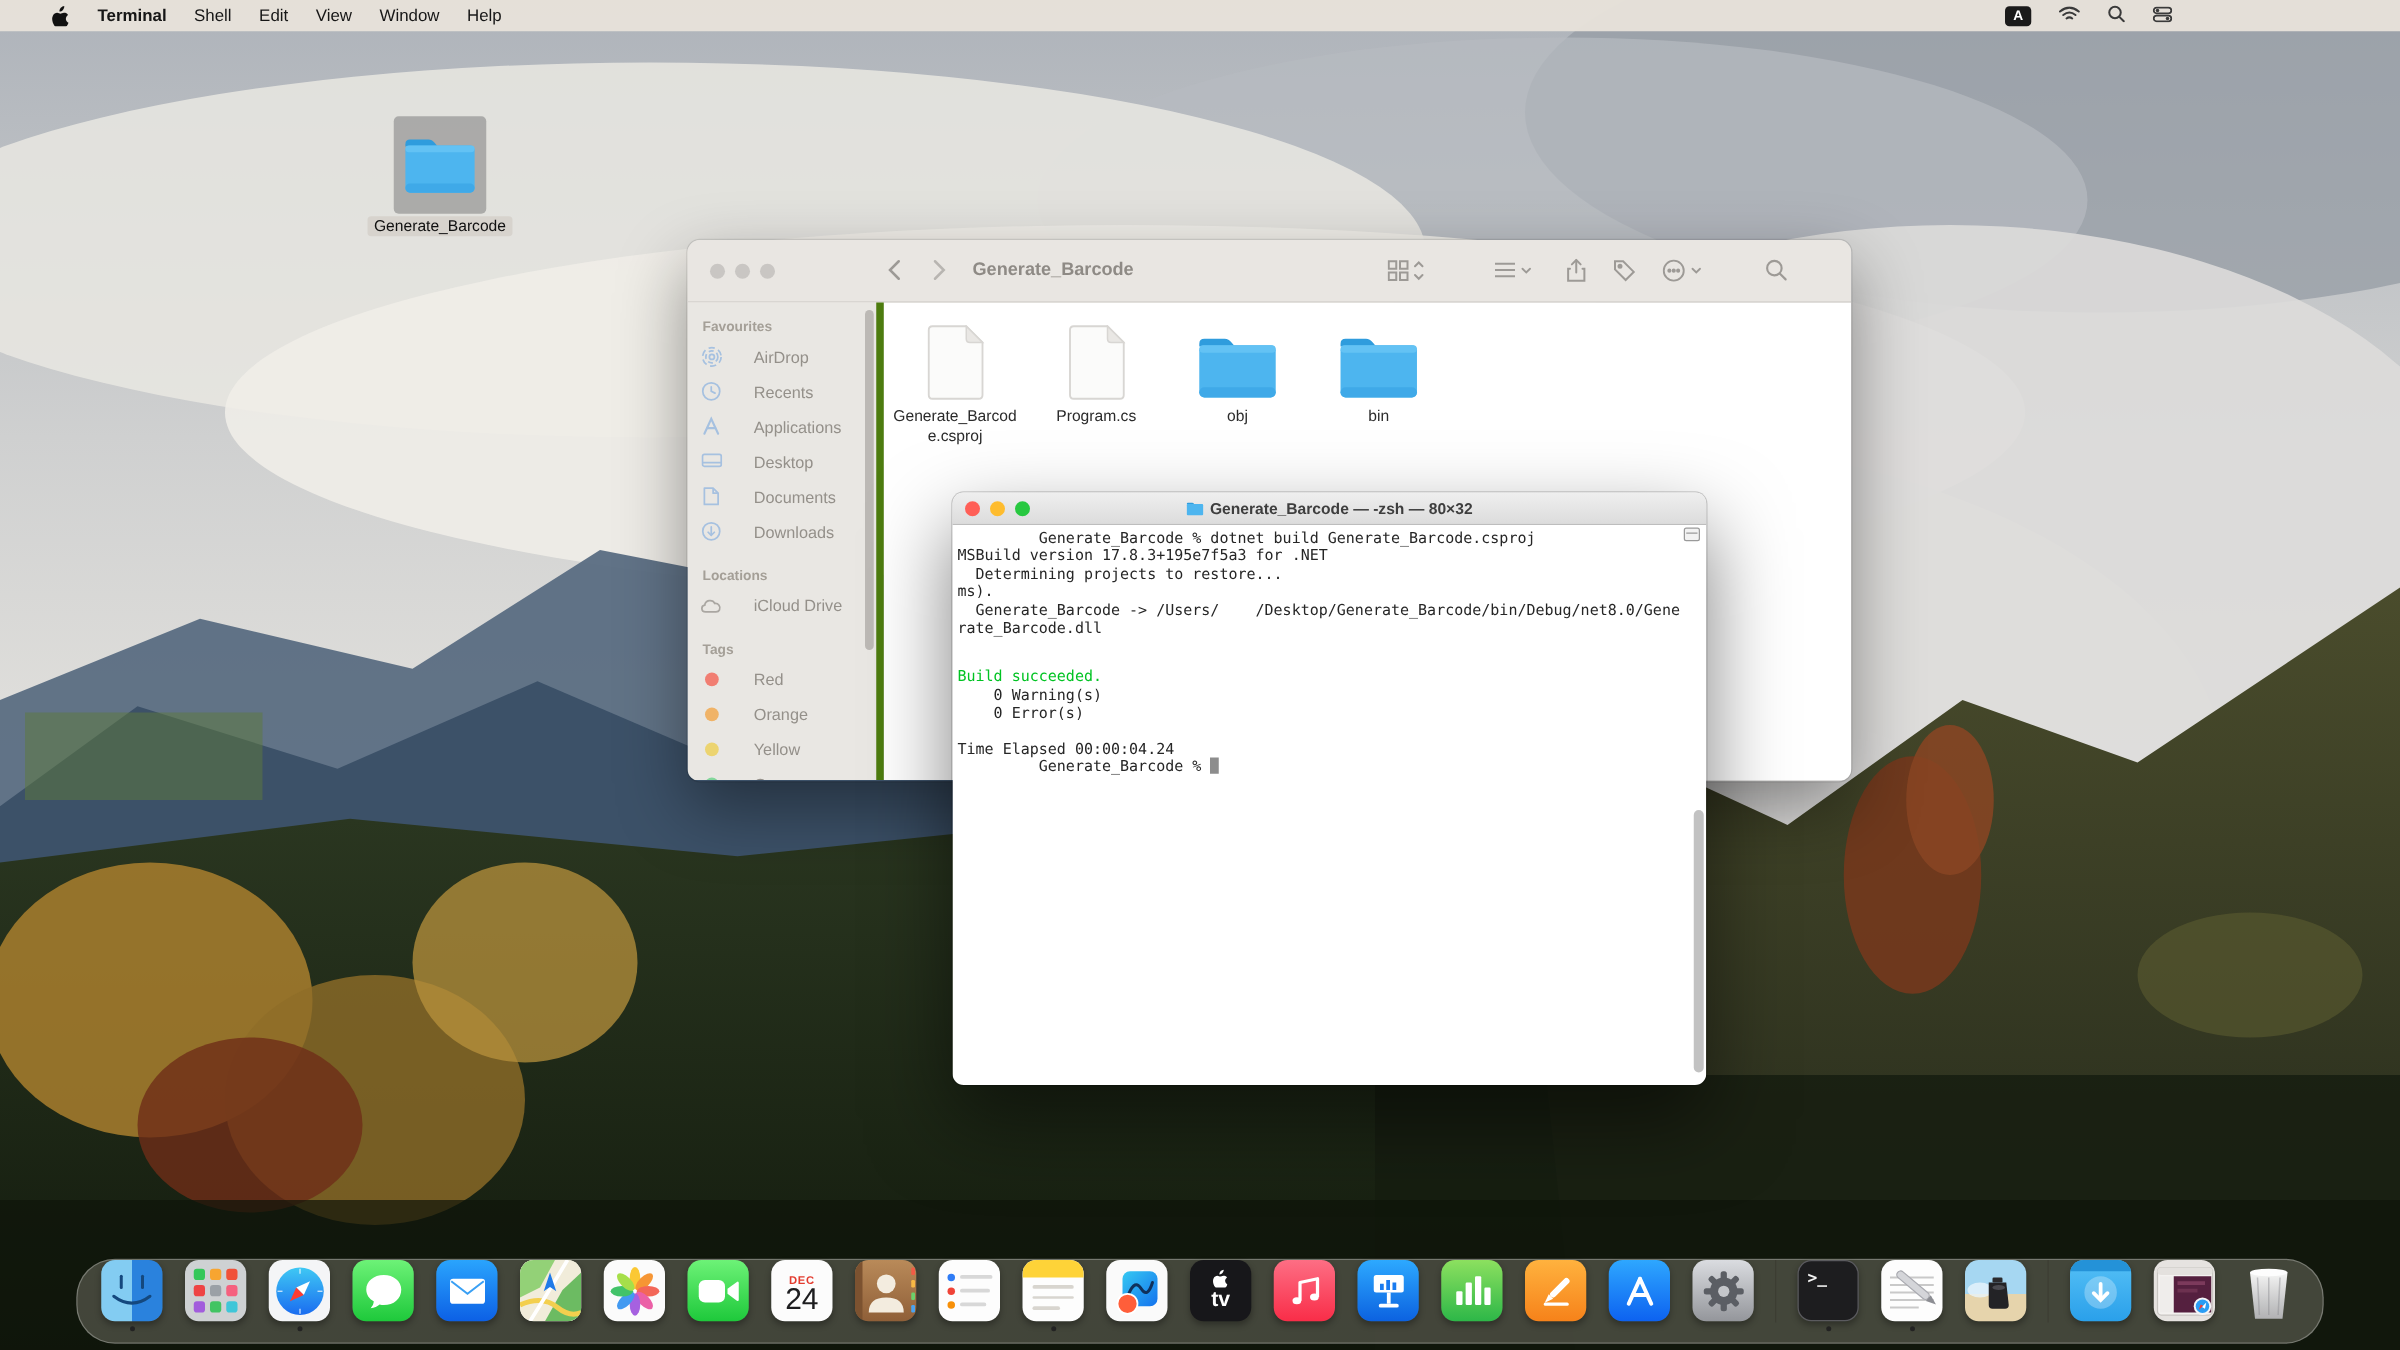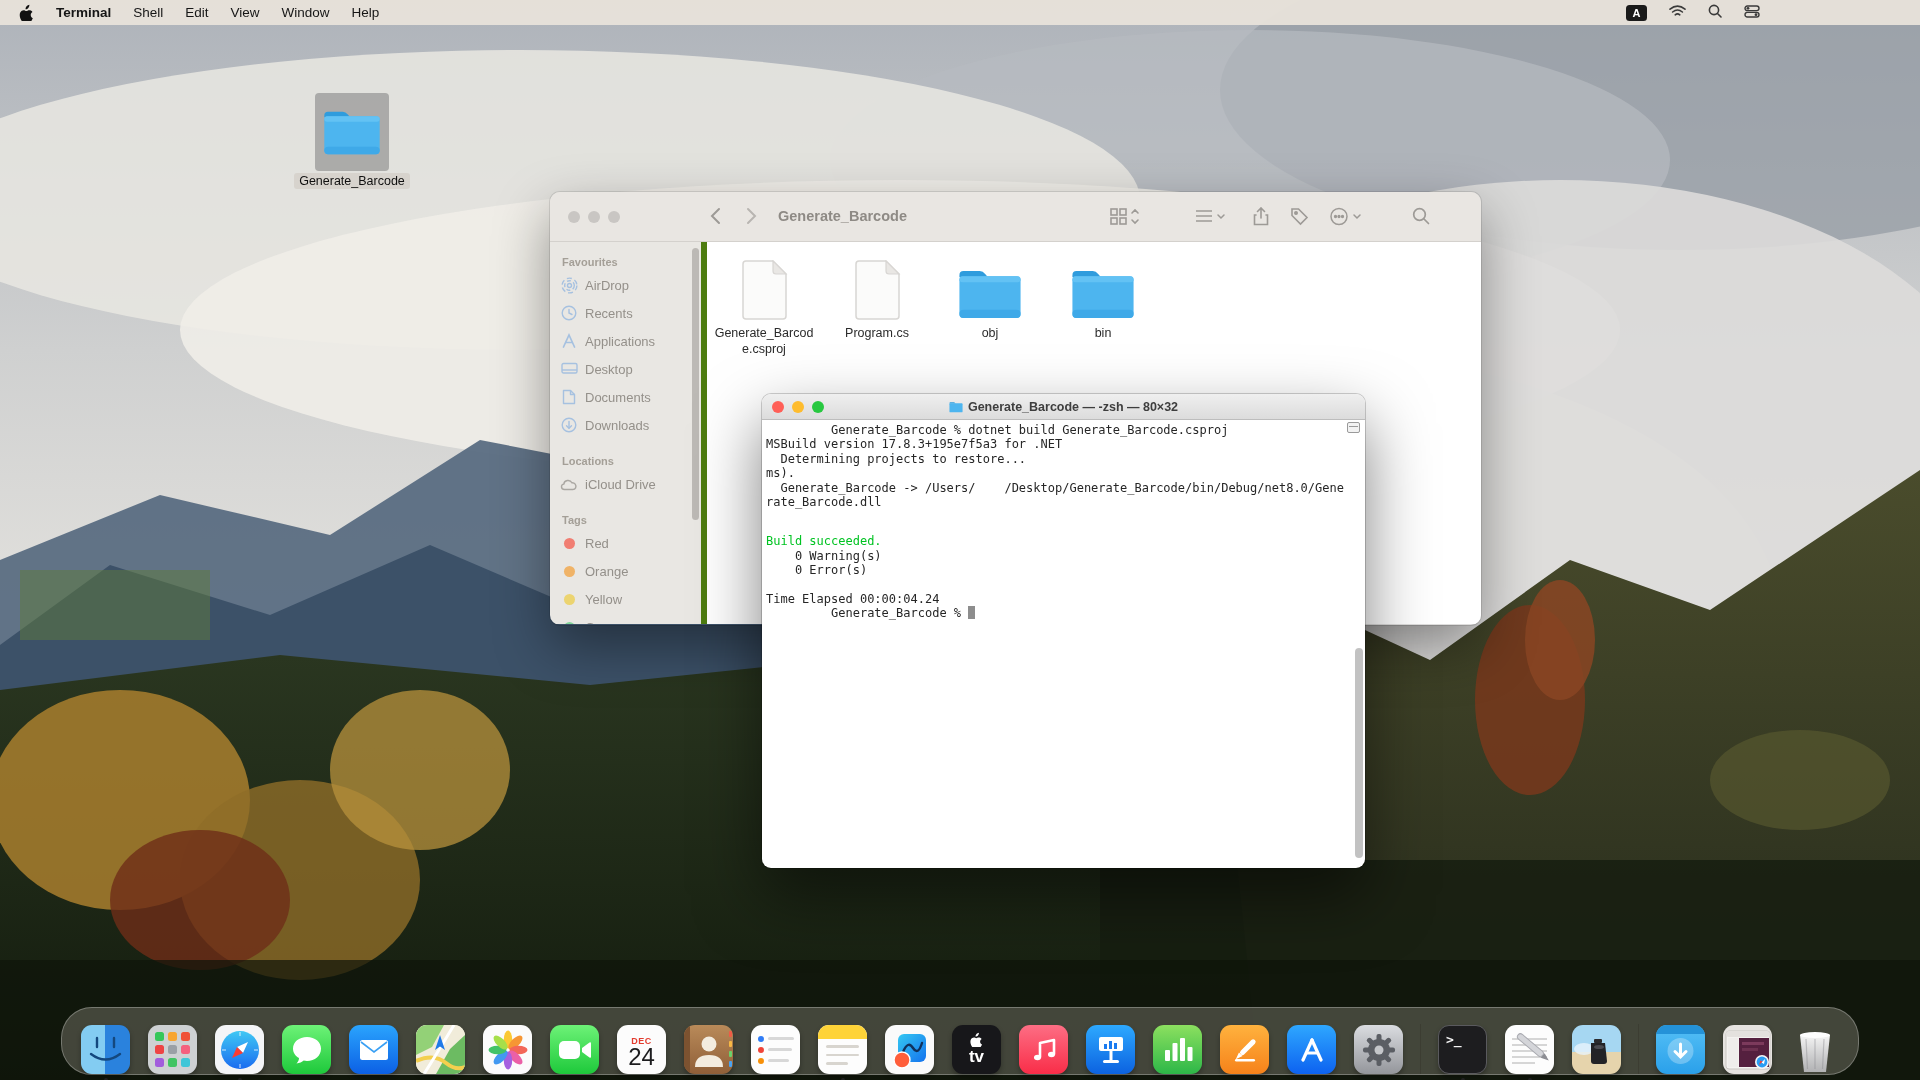--- a/index.html
+++ b/index.html
@@ -5,21 +5,21 @@
   * { margin:0; padding:0; box-sizing:border-box; }
   html,body { width:1920px; height:1080px; overflow:hidden; }
   body { font-family:"Liberation Sans", sans-serif; position:relative; background:#9aa2ab; }
 
   
   .wallpaper { position:absolute; inset:0; z-index:0; }
   .wallpaper svg { display:block; }
 
   
   .menubar { position:absolute; left:0; top:0; width:1920px; height:25px; z-index:50;
-    background:rgba(231,226,218,0.96); display:flex; align-items:center; padding:0 10px;
+    background:rgba(231,226,218,0.96); display:flex; align-items:center; padding:0 32px;
     font-size:13.5px; color:#161616; }
   .mb-left { display:flex; align-items:center; }
   .mb-apple { margin:0 12px 0 8px; display:flex; align-items:center; }
   .mb-item { margin:0 11px; }
   .mb-item.active { font-weight:bold; }
   .mb-right { margin-left:auto; display:flex; align-items:center; gap:22px; padding-right:150px; }
   .mb-input { width:21px; height:16px; background:#1a1a1a; border-radius:3.5px; color:#fff;
     font-size:11px; font-weight:bold; display:flex; align-items:center; justify-content:center; }
 
   
@@ -35,21 +35,21 @@
     overflow:hidden; }
   .fw-toolbar { height:50px; background:#e9e6e2; border-bottom:1px solid #d4d1cd; position:relative; }
   .traffic { position:absolute; left:18px; top:19px; display:flex; gap:8px; }
   .tl-dot { width:12px; height:12px; border-radius:50%; background:#c9c6c3; }
   .fw-title { position:absolute; left:228px; top:16px; font-size:14.5px; font-weight:bold; color:#8e8a85; }
   .fw-tool { position:absolute; top:15px; color:#9d9a96; }
   .fw-body { display:flex; height:382px; }
   .fw-sidebar { width:157px; background:#e9e7e3; border-right:6px solid #4d7c0f;
     padding:6px 0 0 10px; position:relative; overflow:hidden; }
   .sb-head { font-size:11px; font-weight:bold; color:#a49f97; margin:8px 0 3px 2px; }
-  .sb-row { display:flex; align-items:center; height:28px; gap:7px; color:#94908a; font-size:13px; }
+  .sb-row { display:flex; align-items:center; height:28px; gap:25px; color:#94908a; font-size:13px; }
   .sb-ico { width:18px; display:flex; justify-content:center; }
   .sb-dot { width:11px; height:11px; border-radius:50%; }
   .sb-scroll { position:absolute; right:2px; top:6px; width:7px; height:272px;
     background:#bcb9b5; border-radius:4px; }
   .fw-content { flex:1; background:#ffffff; padding:12px 0 0 4px; display:flex; align-items:flex-start; }
   .file-item { width:106px; margin-right:7px; display:flex; flex-direction:column; align-items:center; }
   .file-icon { height:66px; display:flex; align-items:flex-end; justify-content:center; }
   .file-label { margin-top:6px; font-size:12.5px; color:#2b2b2b; text-align:center;
     word-break:break-all; line-height:1.25; max-width:100px; }
 
@@ -73,21 +73,21 @@
   .tw-split { position:absolute; right:5px; top:2px; width:13px; height:11px;
     border:1px solid #9a9a9a; border-radius:2px; background:#f2f2f2; }
   .tw-split::before { content:""; position:absolute; left:1px; right:1px; top:3px;
     border-top:1px solid #9a9a9a; }
   .tw-scroll { position:absolute; right:2px; top:228px; width:8px; height:210px;
     background:rgba(0,0,0,0.24); border-radius:4px; }
 
   
   .dock { position:absolute; left:50%; transform:translateX(-50%); bottom:5px; height:68px; z-index:60;
     background:rgba(138,136,124,0.42); border:1px solid rgba(255,255,255,0.28);
-    border-radius:31px; display:flex; align-items:flex-end; padding:0 10px; }
+    border-radius:31px; display:flex; align-items:flex-start; padding:0 10px; }
   .dock-item { position:relative; margin:0 9px; }
   .run-dot { position:absolute; left:50%; transform:translateX(-50%); bottom:-8px;
     width:4px; height:4px; border-radius:50%; background:#222; }
   .di { width:49px; height:49px; border-radius:11px; position:relative; overflow:hidden;
     display:flex; align-items:center; justify-content:center;
     box-shadow:0 3px 5px rgba(0,0,0,0.3);flex-direction:column; }
   .dock-divider { width:1px; height:50px; background:rgba(50,48,40,0.4); margin:0 8px; }
 
   .ic-finder { background:linear-gradient(90deg,#83ccf2 0 50%, #2a82dd 50%); }
   .ic-launchpad { background:rgba(222,224,228,0.9); }

